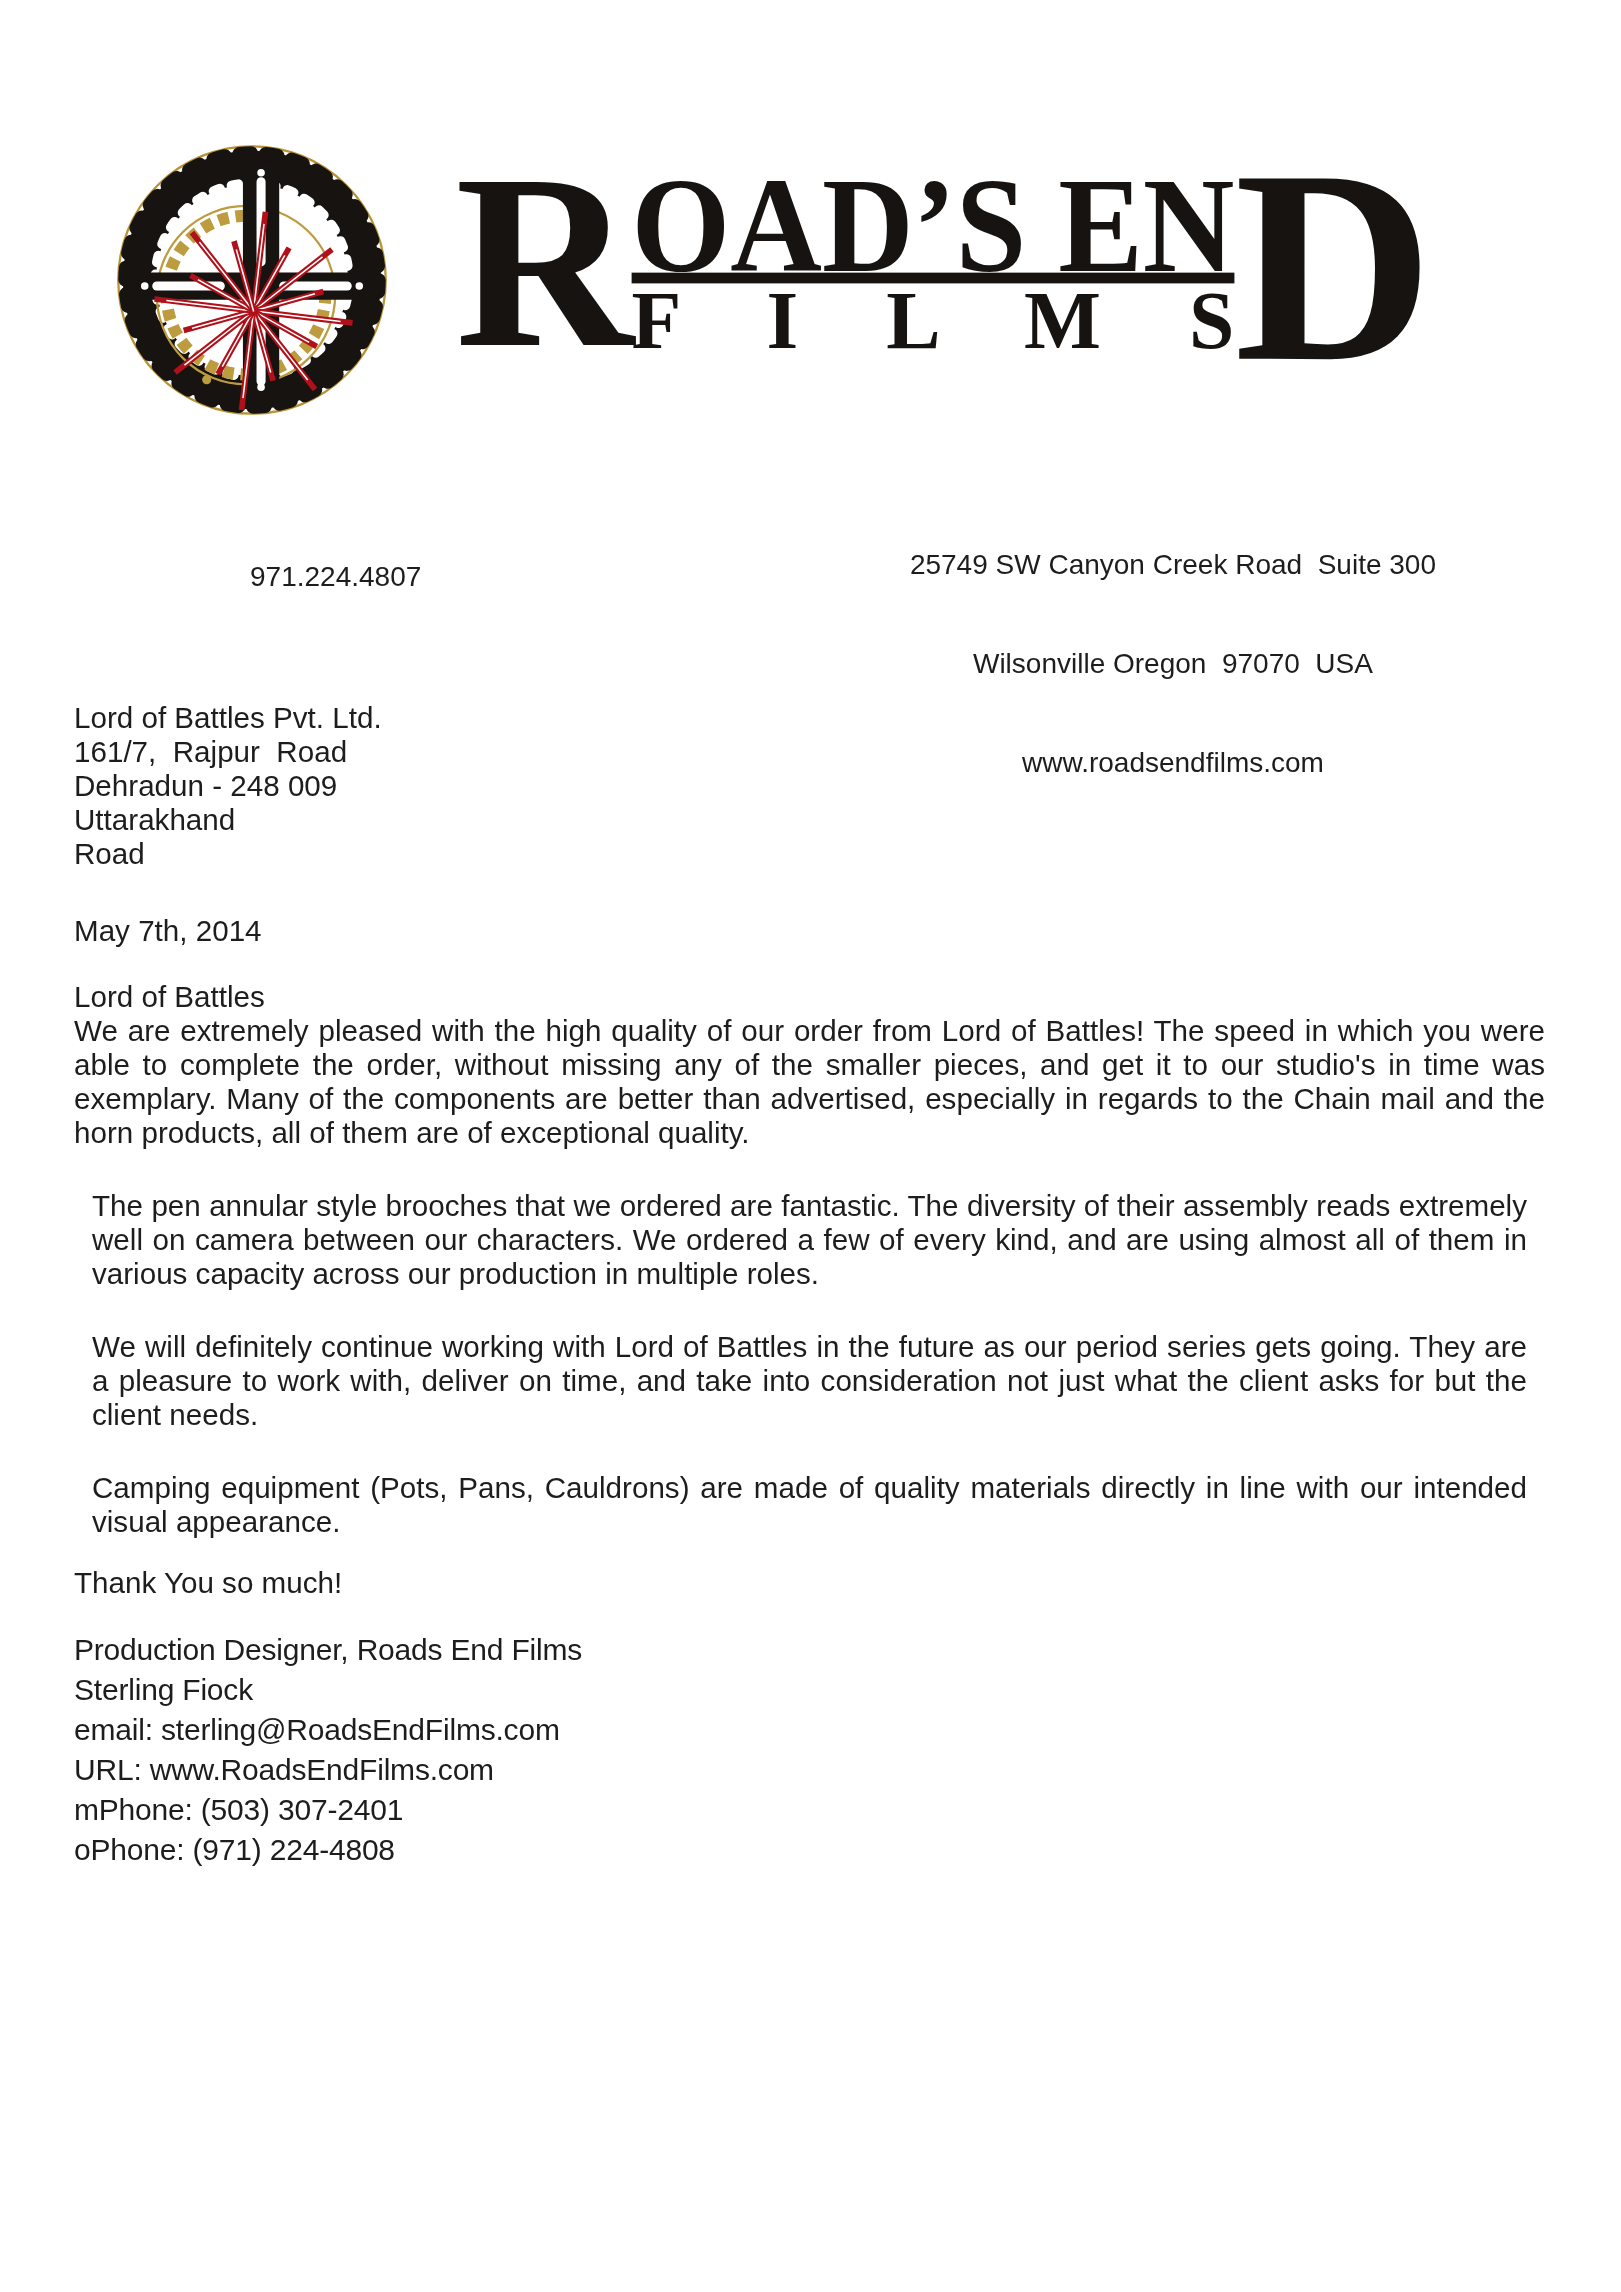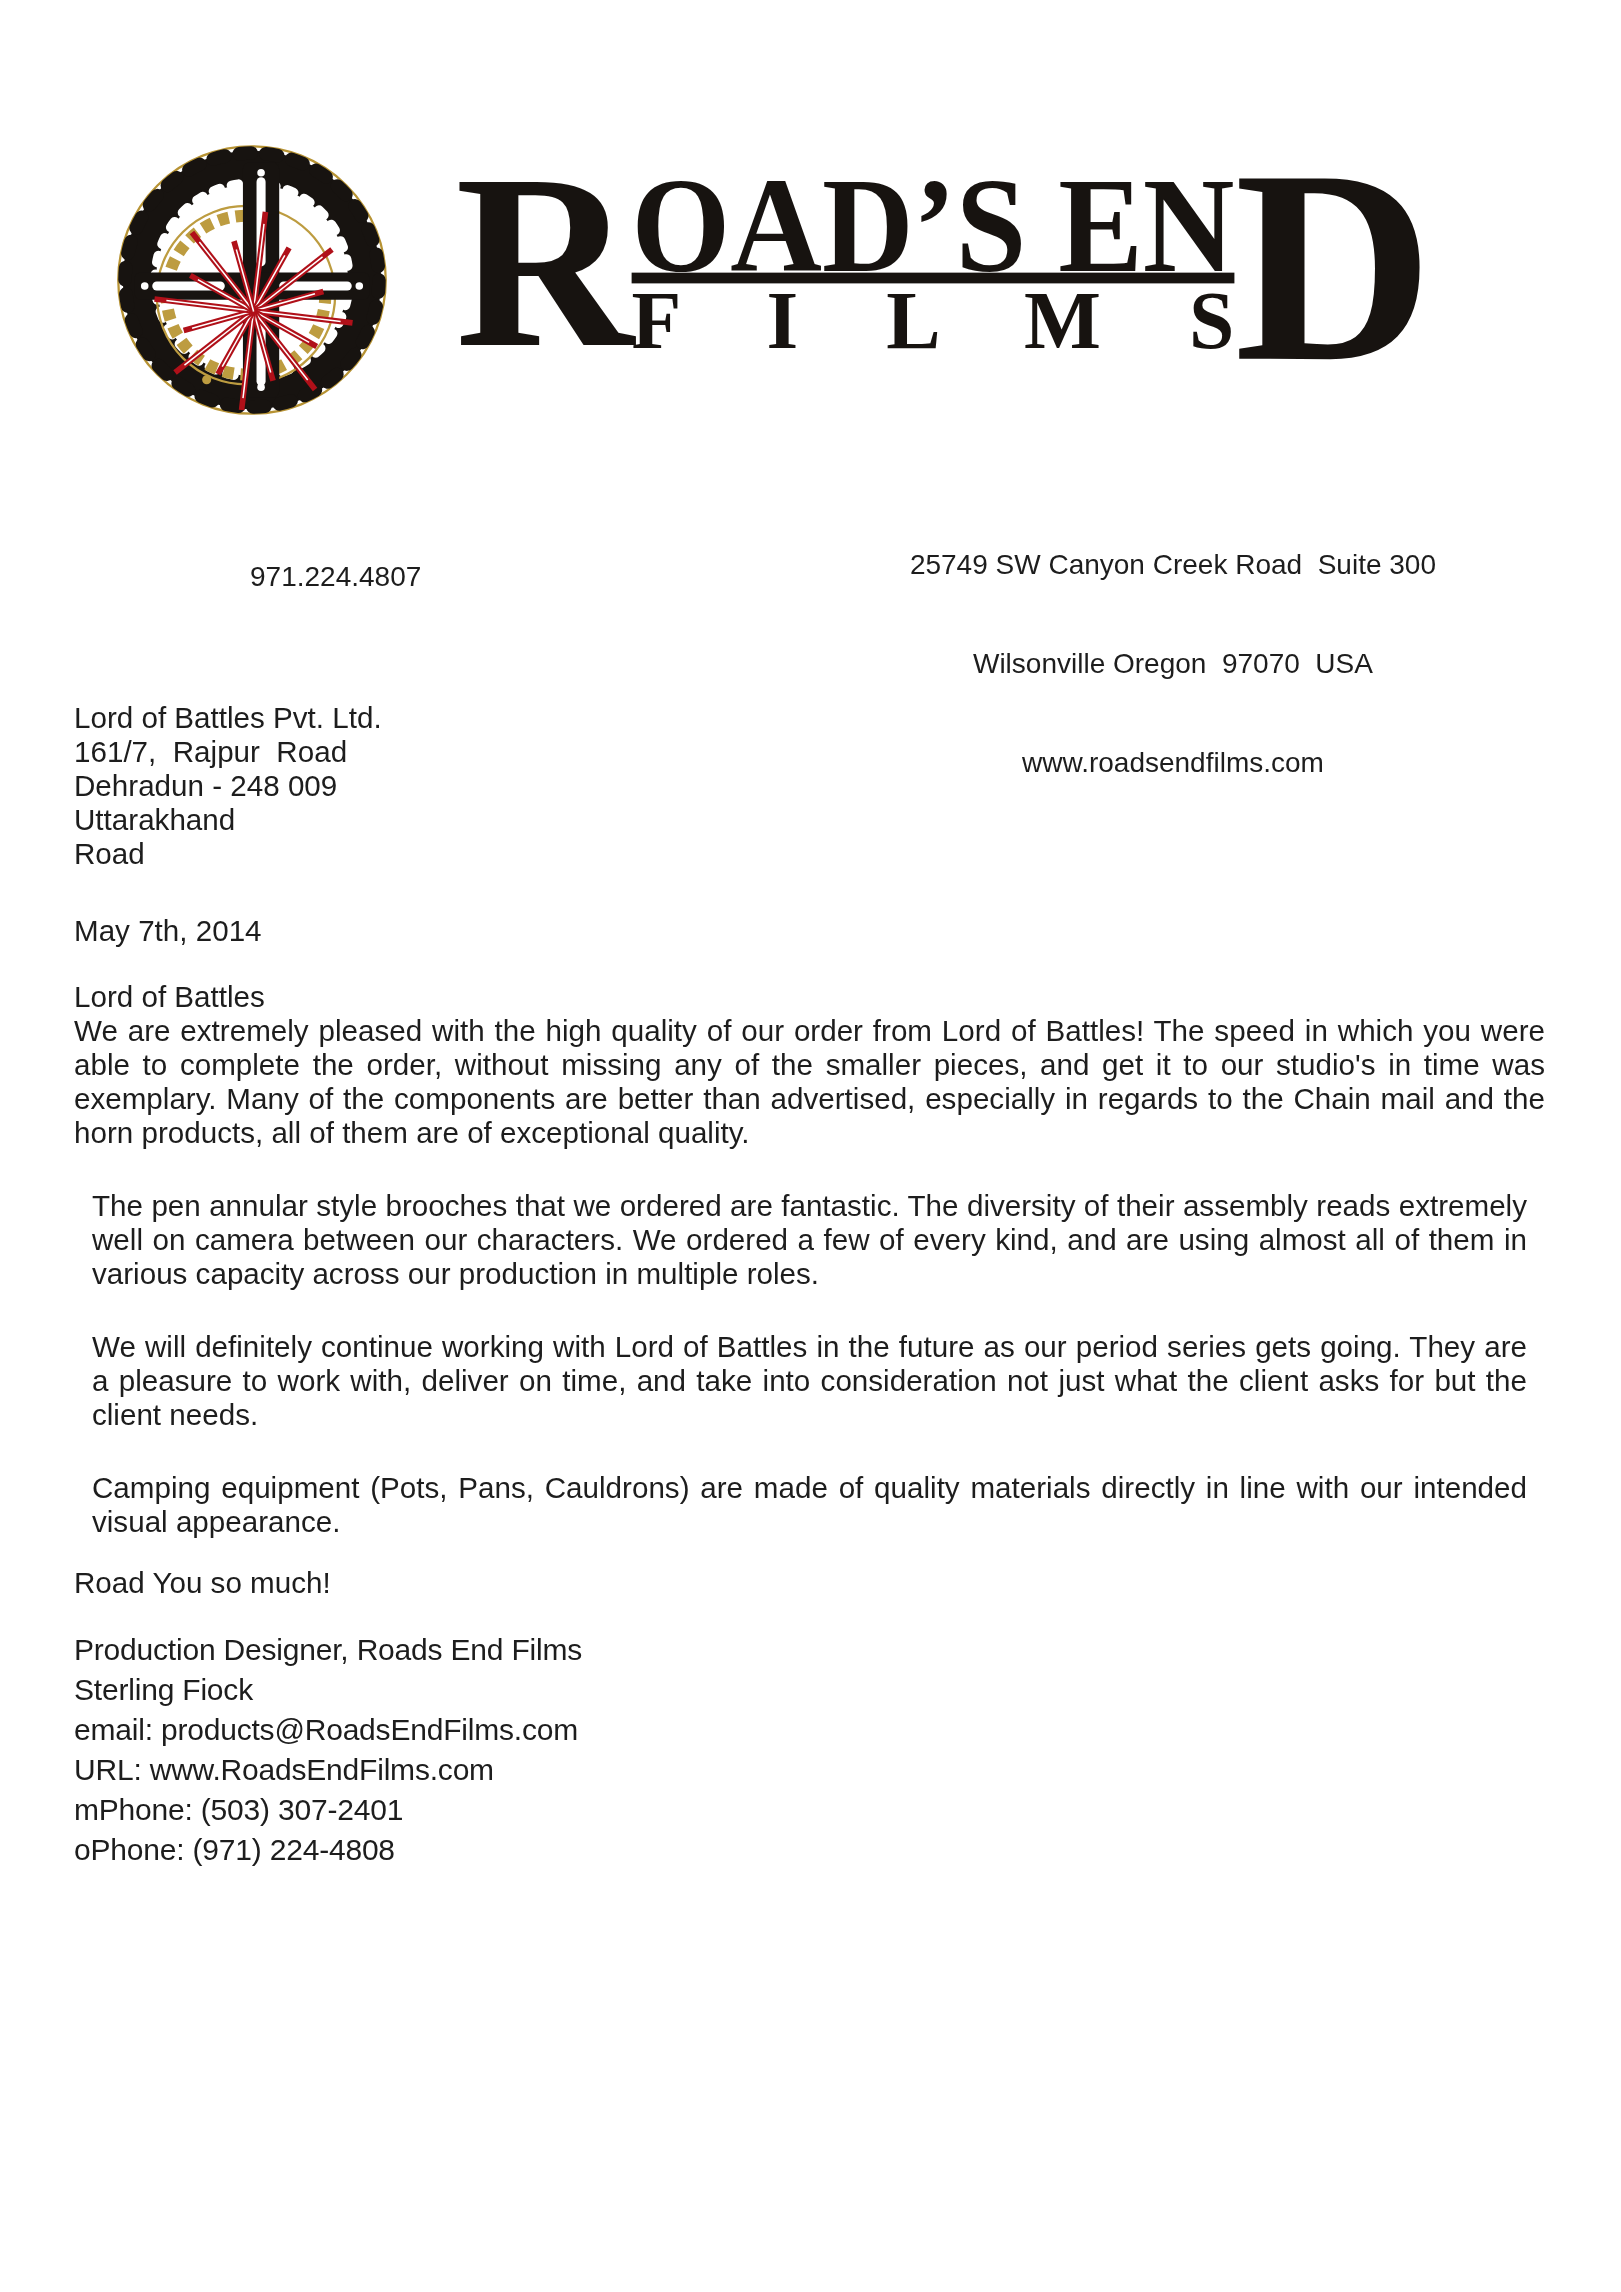--- a/index.html
+++ b/index.html
@@ -127,25 +127,25 @@
 
   <div class="salutation-block">
     <div>Lord of Battles</div>
     <p class="p-first">We are extremely pleased with the high quality of our order from Lord of Battles! The speed in which you were able to complete the order, without missing any of the smaller pieces, and get it to our studio's in time was exemplary. Many of the components are better than advertised, especially in regards to the Chain mail and the horn products, all of them are of exceptional quality.</p>
   </div>
 
   <p class="para gap44">The pen annular style brooches that we ordered are fantastic. The diversity of their assembly reads extremely well on camera between our characters. We ordered a few of every kind, and are using almost all of them in various capacity across our production in multiple roles.</p>
   <p class="para">We will definitely continue working with Lord of Battles in the future as our period series gets going. They are a pleasure to work with, deliver on time, and take into consideration not just what the client asks for but the client needs.</p>
   <p class="para">Camping equipment (Pots, Pans, Cauldrons) are made of quality materials directly in line with our intended visual appearance.</p>
 
-  <div class="closing-line">Road You so much!</div>
+  <div class="closing-line">Thank You so much!</div>
 
   <div class="signature">
     <div>Production Designer, Roads End Films</div>
     <div>Sterling Fiock</div>
-    <div>email: products@RoadsEndFilms.com</div>
+    <div>email: sterling@RoadsEndFilms.com</div>
     <div>URL: www.RoadsEndFilms.com</div>
     <div>mPhone: (503) 307-2401</div>
     <div>oPhone: (971) 224-4808</div>
   </div>
 
 </div>
 
 
 </body></html>

